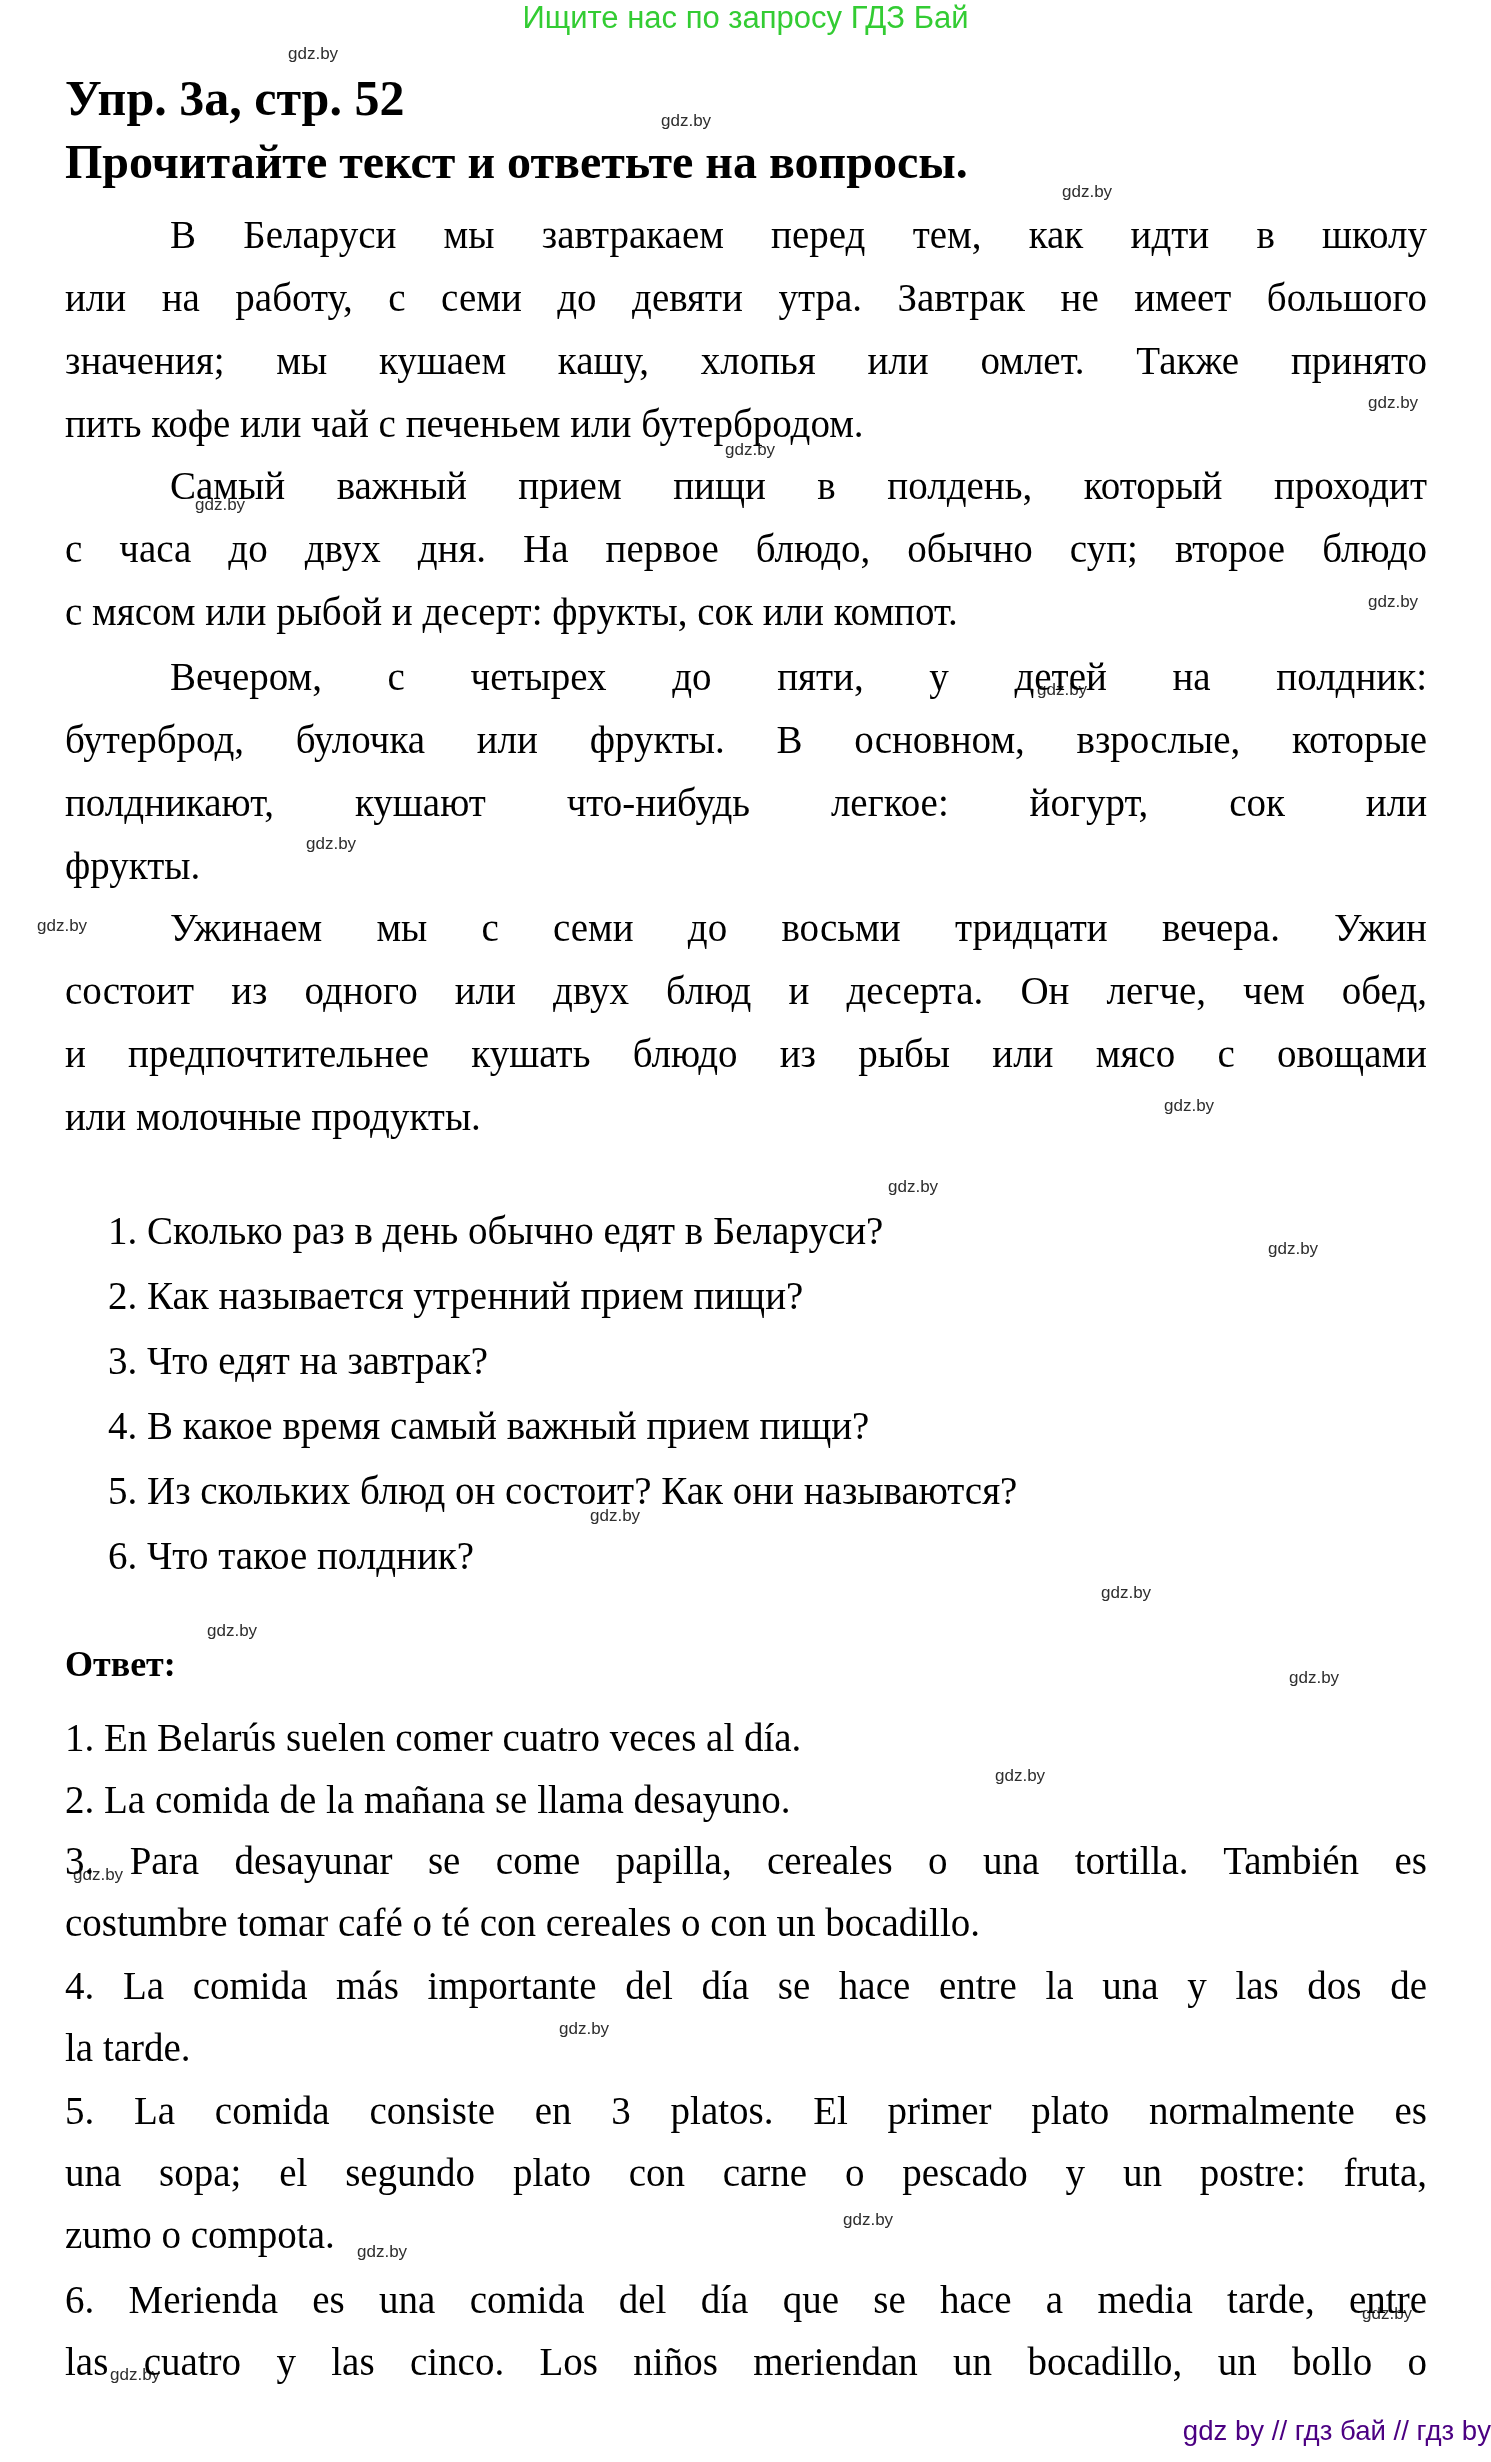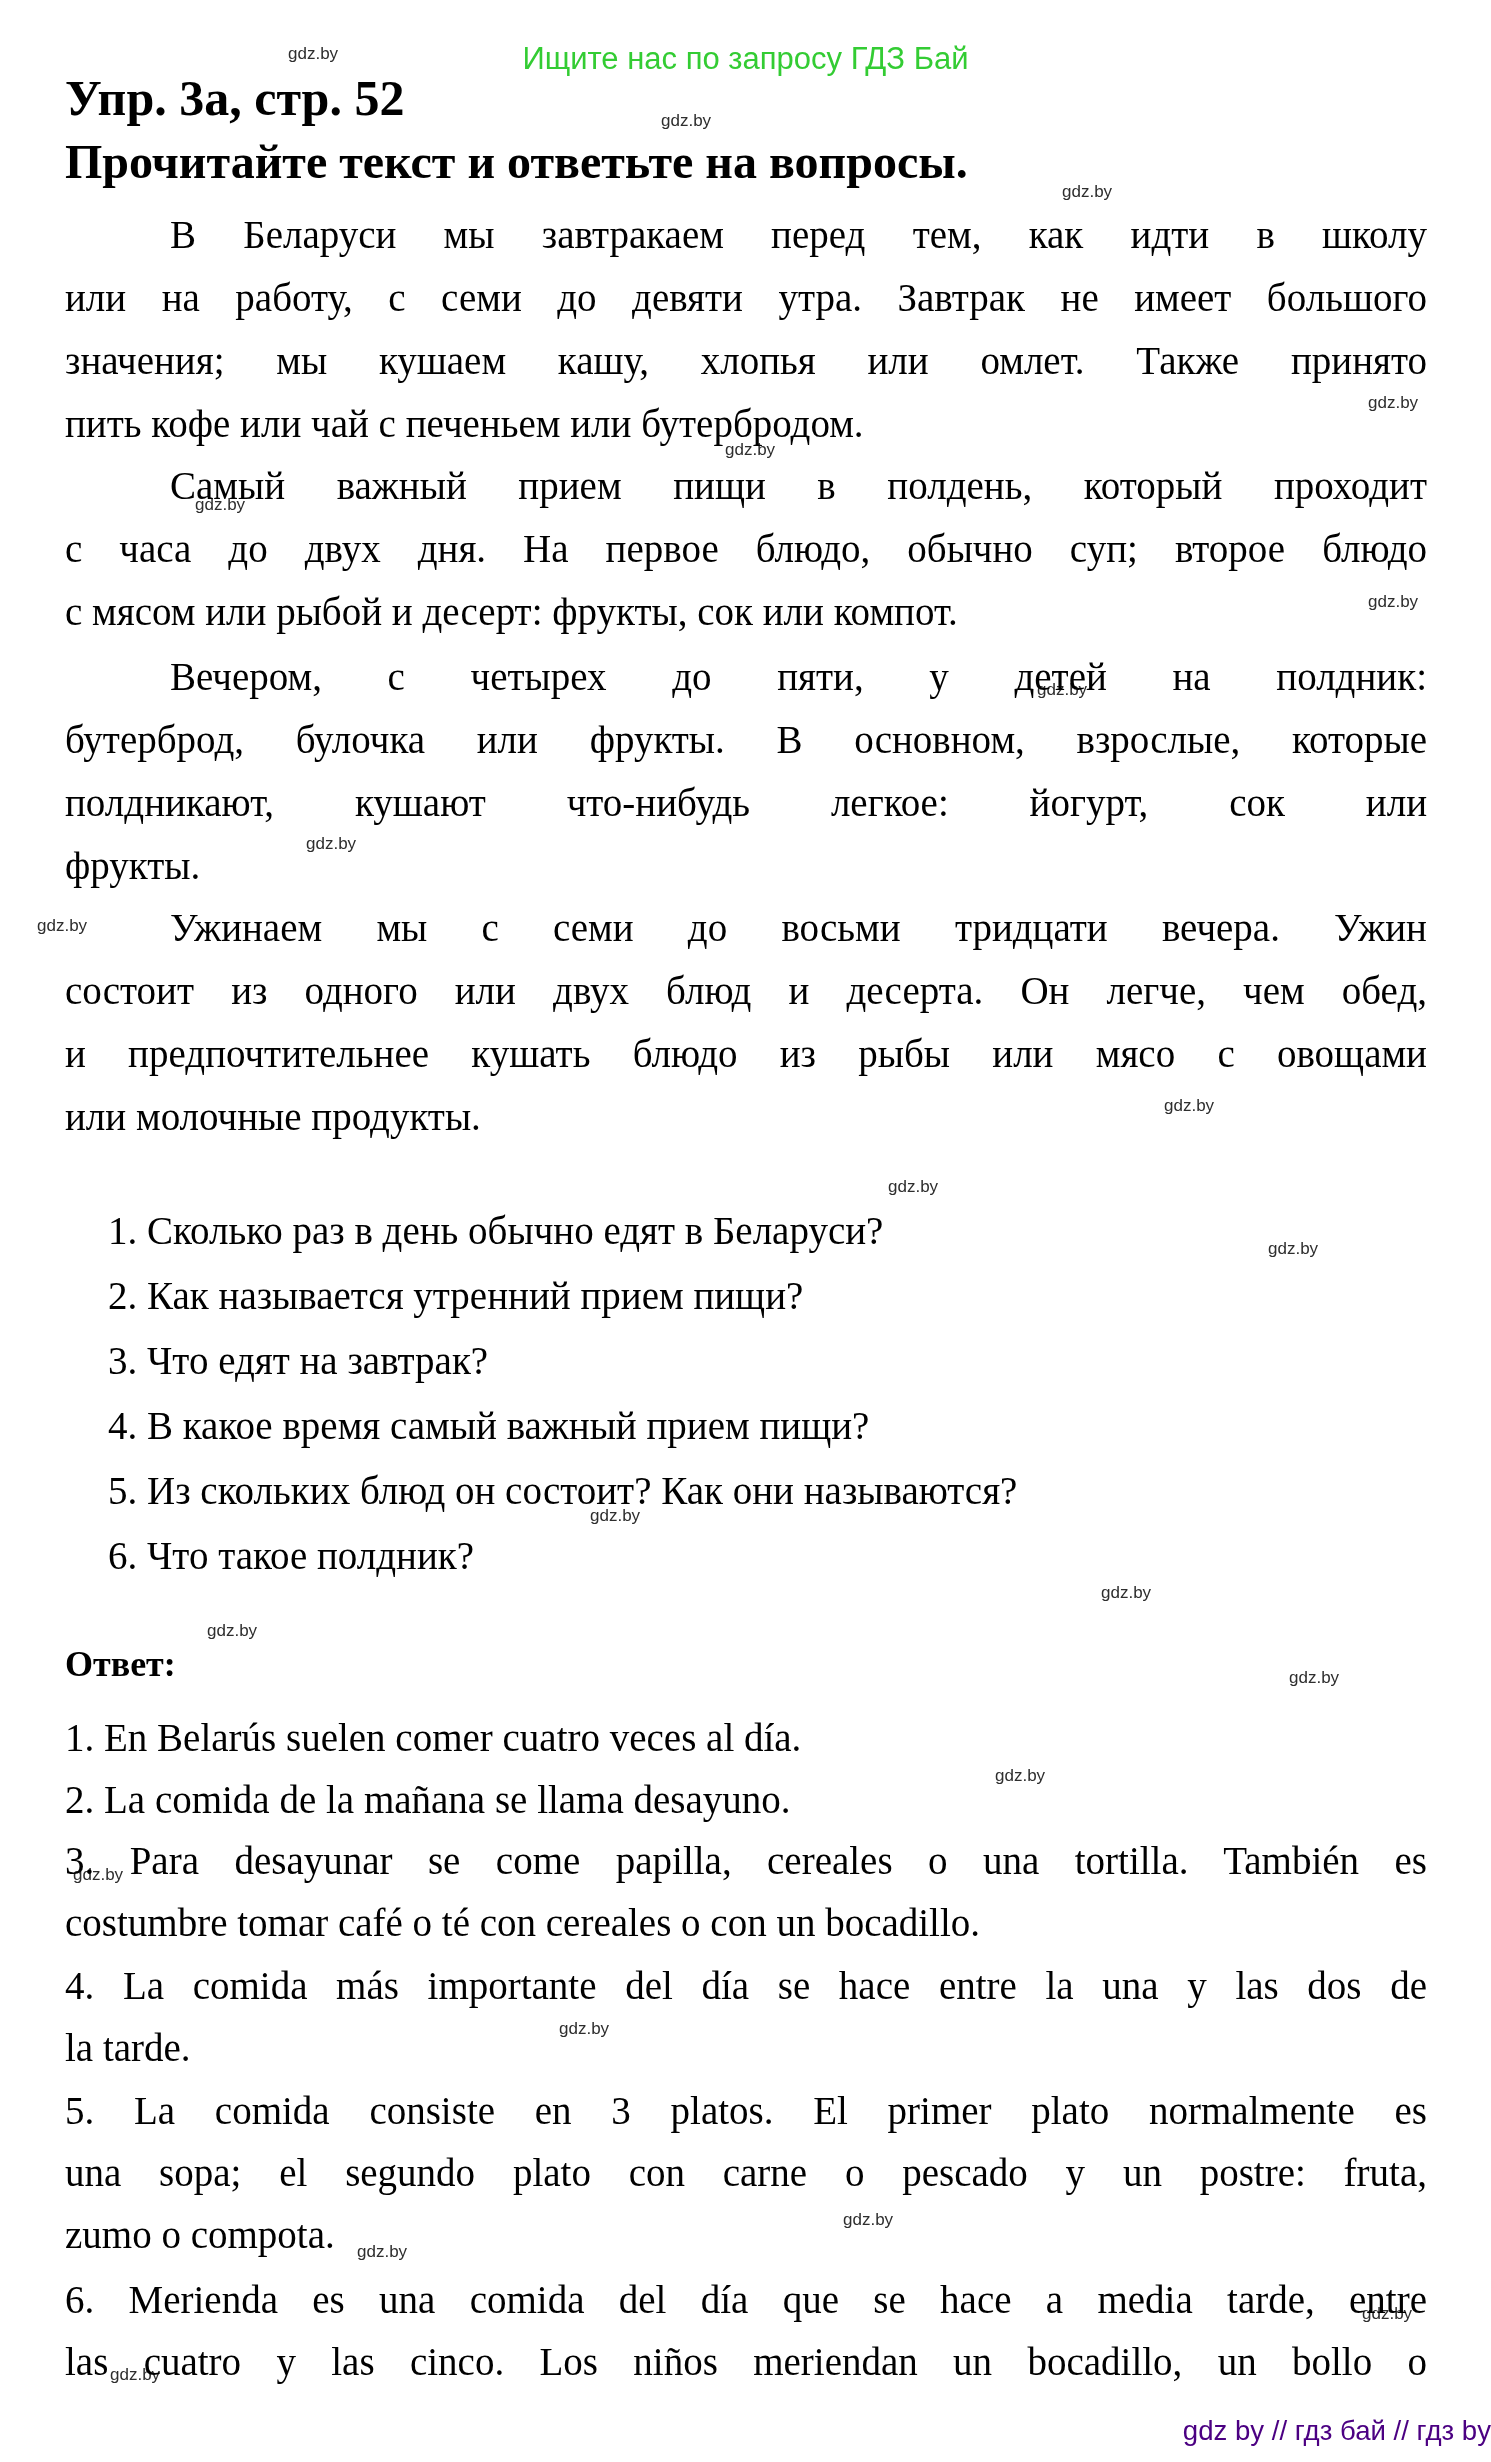--- a/index.html
+++ b/index.html
@@ -54,21 +54,21 @@
     font-family:"Liberation Sans", sans-serif;
     font-size:27.6px; line-height:32px;
     color:#4b0082;
   }
 </style>
 </head>
 <body>
 
 <div class="page">
 
-  <div class="promo" style="color: rgb(51, 204, 51); margin-top: 41px;">Ищите нас по запросу ГДЗ Бай</div>
+  <div class="promo" style="color: rgb(51, 204, 51);">Ищите нас по запросу ГДЗ Бай</div>
 
   <div id="watermarks">
       <div class="wm" style="left: 288px; top: 42px; color: rgb(46, 46, 46);">gdz.by</div>
       <div class="wm" style="left: 661px; top: 109px; color: rgb(46, 46, 46);">gdz.by</div>
       <div class="wm" style="left: 1062px; top: 180px; color: rgb(46, 46, 46);">gdz.by</div>
       <div class="wm" style="left: 1368px; top: 391px; color: rgb(46, 46, 46);">gdz.by</div>
       <div class="wm" style="left: 725px; top: 438px; color: rgb(46, 46, 46);">gdz.by</div>
       <div class="wm" style="left: 195px; top: 493px; color: rgb(46, 46, 46);">gdz.by</div>
       <div class="wm" style="left: 1368px; top: 590px; color: rgb(46, 46, 46);">gdz.by</div>
       <div class="wm" style="left: 1037px; top: 678px; color: rgb(46, 46, 46);">gdz.by</div>

